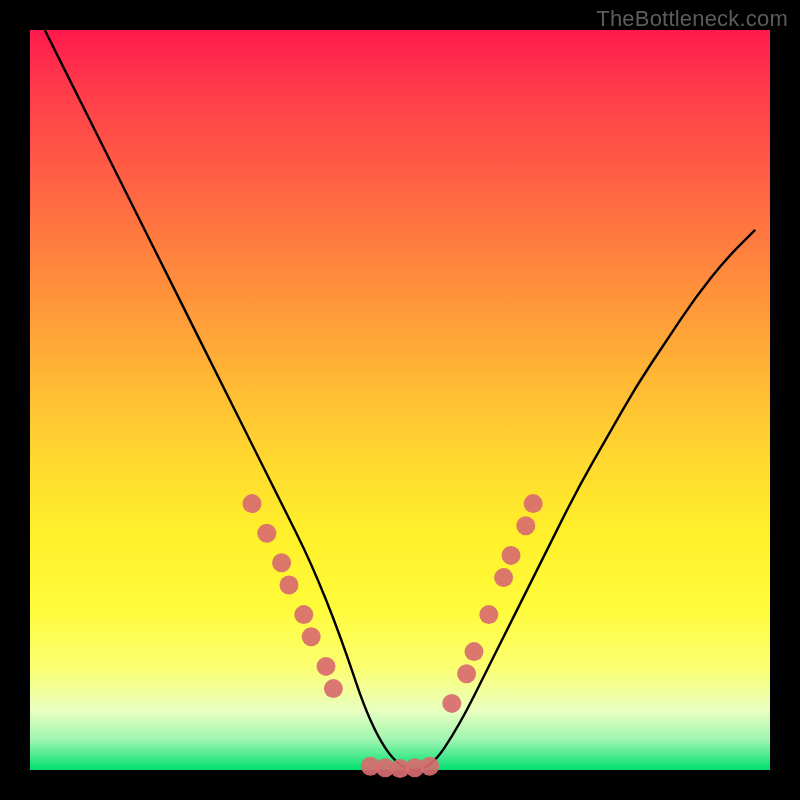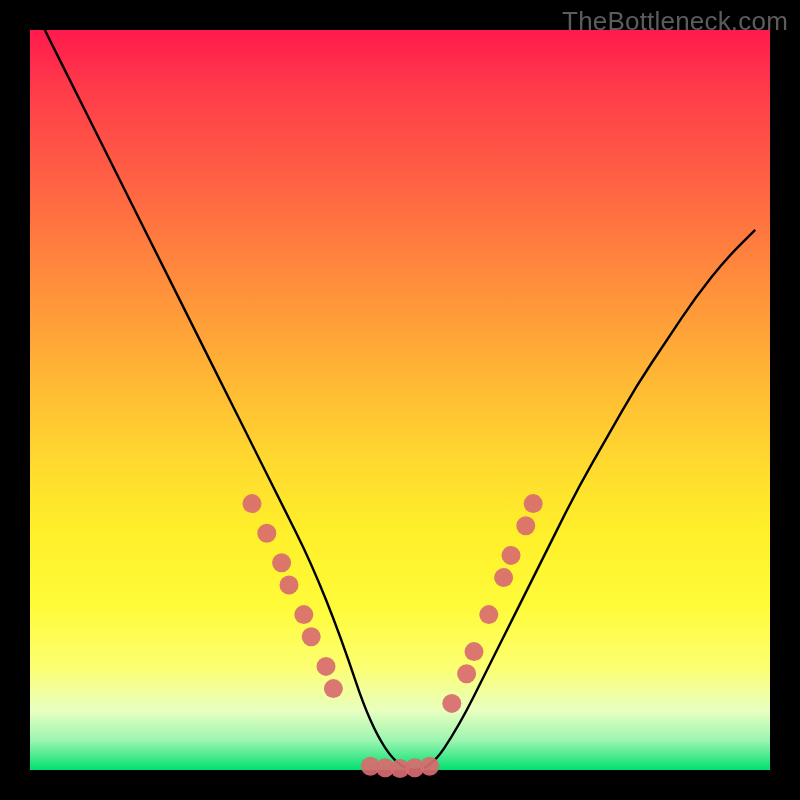--- a/index.html
+++ b/index.html
@@ -40,21 +40,21 @@
       #e8ffc0 92%,
       #9cf5b0 96%,
       #00e070 100%
     );
   }
   .watermark {
     position: absolute;
     top: 6px;
     right: 12px;
     color: #5c5c5c;
-    font-size: 26px;
+    font-size: 22px;
     font-weight: 500;
     letter-spacing: 0.2px;
     user-select: none;
   }
   svg.curve {
     position: absolute;
     top: 0;
     left: 0;
     width: 740px;
     height: 740px;

